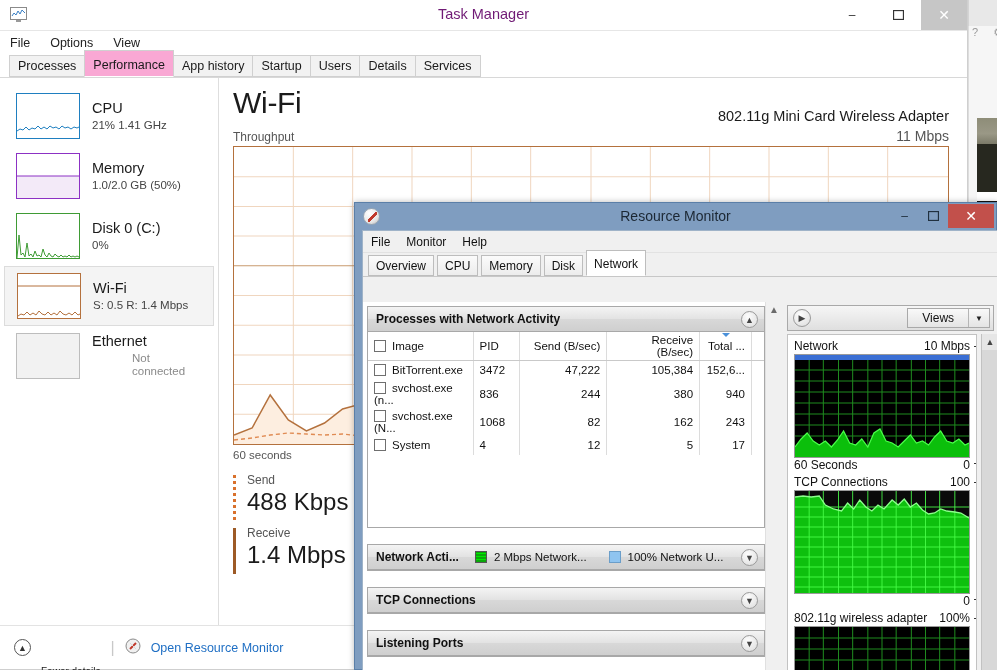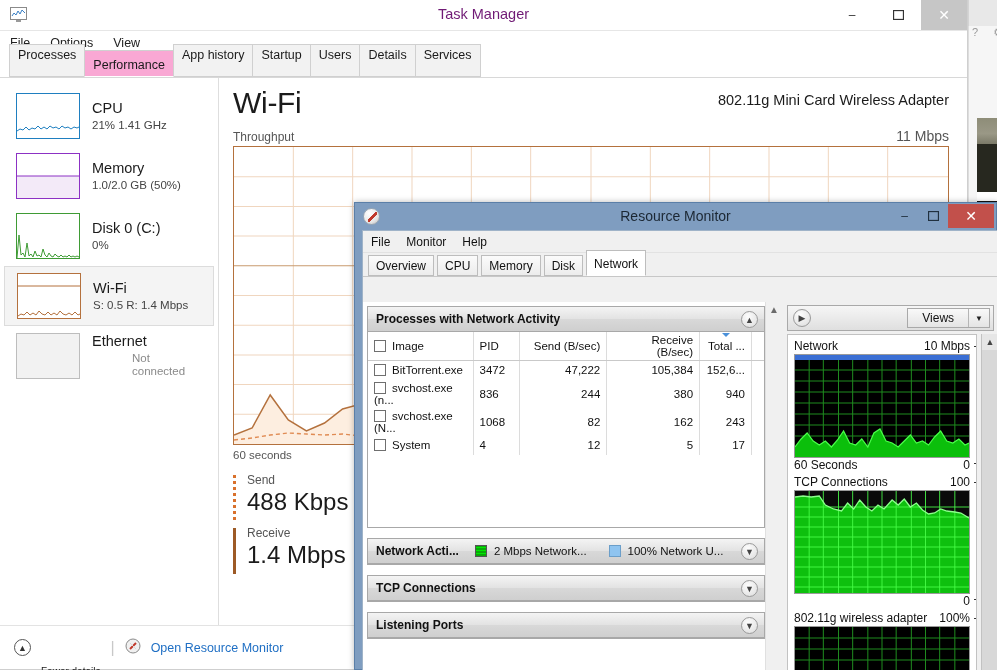--- a/index.html
+++ b/index.html
@@ -79,21 +79,21 @@
   }
   .tm-menubar span { font-size: 12.5px; color: #222; }
   .tm-tabstrip {
     position: relative; height: 24px; background: #ffffff;
     border-bottom: 1px solid #d8d8d8;
     display: flex; align-items: flex-end; padding-left: 9px;
   }
   .tm-tab {
     font-size: 12.5px; color: #1a1a1a; padding: 3px 8px 4px 8px;
     border: 1px solid #d0d0d0; background: #f2f2f2; margin-right: -1px;
-    height: 33px; line-height: 14px;
+    height: 22px; line-height: 14px;
   }
   .tm-tab.active {
     background: #f9a8d4; border-bottom-color: #ffffff;
     height: 27px; padding-top: 7px; position: relative; z-index: 3;
     margin-top: -5px;
   }
   .tm-body { position: relative; height: 589px; display: flex; }
 
   
   .tm-sidebar {
@@ -111,21 +111,21 @@
   .tm-thumb svg { display: block; }
   .tm-side-text { line-height: 1.15; }
   .tm-side-title { font-size: 14.5px; color: #1b1b1b; }
   .tm-side-sub { font-size: 11.5px; color: #444; margin-top: 2px; }
   .tm-side-sub.muted { color: #8a8a8a; margin-left: 40px; }
 
   
   .tm-main { flex: 1; position: relative; padding: 8px 18px 0 14px; }
   .tm-h1 { font-size: 30px; color: #1b1b1b; font-weight: 400; letter-spacing: -0.3px; }
   .tm-adapter {
-    position: absolute; right: 18px; top: 14px;
+    position: absolute; right: 18px; top: 30px;
     font-size: 14.5px; color: #1b1b1b;
   }
   .tm-sub-row {
     display: flex; justify-content: space-between; align-items: flex-end;
     margin-top: 8px; padding-right: 0;
   }
   .tm-throughput-lbl { font-size: 12px; color: #555; }
   .tm-scale-lbl { font-size: 14px; color: #555; }
   .tm-graph {
     margin-top: 2px; border: 1px solid #b4713d; height: 299px; position: relative;
@@ -218,21 +218,21 @@
   .rm-scroll-mid {
     width: 18px; background: #f0f0f0; border-left: 1px solid #e0e0e0;
     position: relative;
   }
   .rm-scroll-mid .up {
     position: absolute; top: 2px; left: 3px; font-size: 10px; color: #6b6b6b;
   }
   .rm-right { flex: 1; background: #f0f0f0; position: relative; }
 
   .rm-panel {
-    border: 1px solid #a8a8a8; background: #ffffff; margin-bottom: 10px;
+    border: 1px solid #a8a8a8; background: #ffffff; margin-bottom: 16px;
   }
   .rm-panel-hdr {
     height: 25px; background: linear-gradient(180deg,#f4f4f4 0%, #e3e3e3 48%, #d8d8d8 52%, #cfcfcf 100%);
     border-bottom: 1px solid #a8a8a8;
     display: flex; align-items: center; padding: 0 4px 0 8px; position: relative;
   }
   .rm-panel-title { font-size: 12px; font-weight: bold; color: #111; }
   .rm-chev {
     position: absolute; right: 6px; top: 4px; width: 17px; height: 17px;
     border-radius: 50%;

